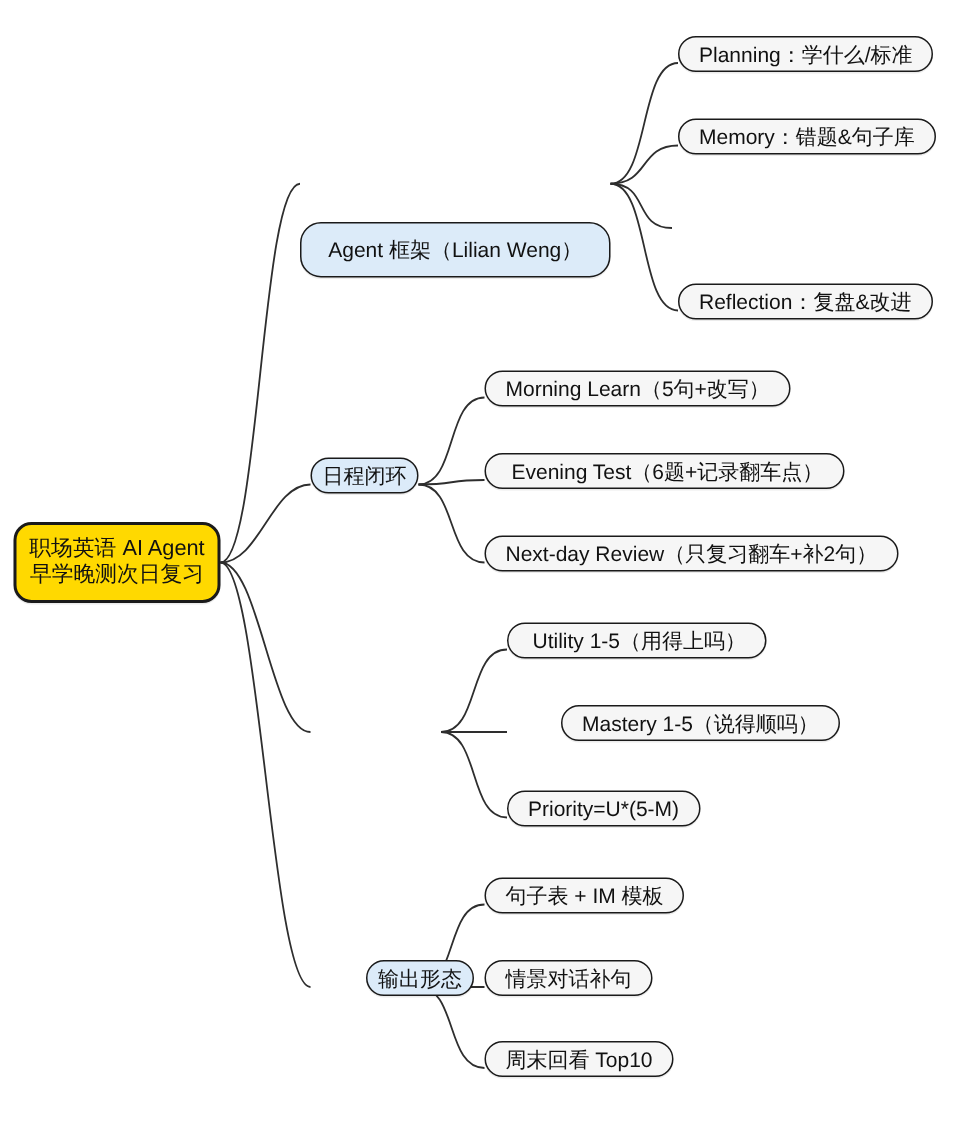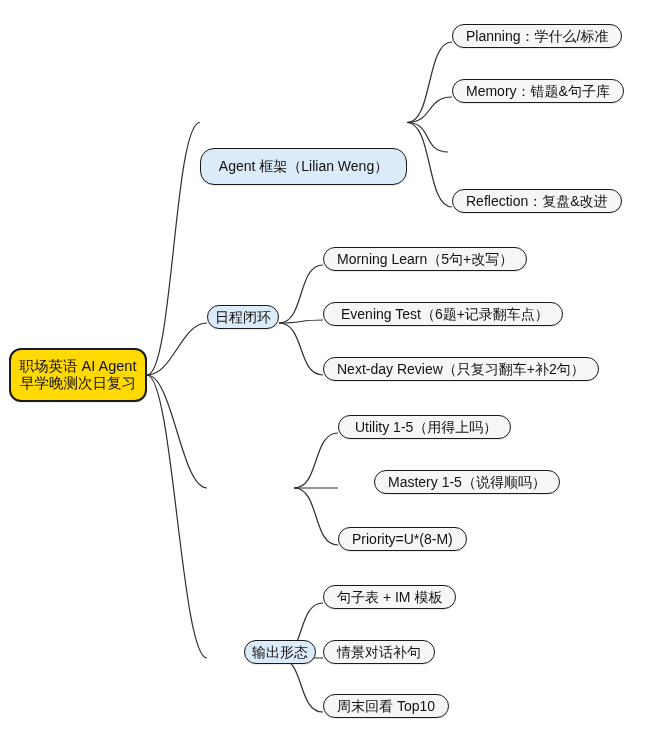--- a/index.html
+++ b/index.html
@@ -97,20 +97,20 @@
   <div class="node" style="left:452px; top:79px;">Memory：错题&amp;句子库</div>
   <div class="node" style="left:452px; top:189px;">Reflection：复盘&amp;改进</div>
 
   <div class="node branch" style="left:207px; top:305px; width:72px;">日程闭环</div>
   <div class="node" style="left:323px; top:247px;">Morning Learn（5句+改写）</div>
   <div class="node" style="left:323px; top:302px;padding-left:17px;">Evening Test（6题+记录翻车点）</div>
   <div class="node" style="left:323px; top:357px;">Next-day Review（只复习翻车+补2句）</div>
 
   <div class="node" style="left:338px; top:415px;padding-left:16px;">Utility 1-5（用得上吗）</div>
   <div class="node" style="left:338px; top:470px;margin-left:36px;">Mastery 1-5（说得顺吗）</div>
-  <div class="node" style="left:338px; top:527px;">Priority=U*(8-M)</div>
+  <div class="node" style="left:338px; top:527px;">Priority=U*(5-M)</div>
 
   <div class="node branch" style="left:207px; top:640px; width:72px;margin-left:37px;">输出形态</div>
   <div class="node" style="left:323px; top:585px;">句子表 + IM 模板</div>
   <div class="node" style="left:323px; top:640px;">情景对话补句</div>
   <div class="node" style="left:323px; top:694px;">周末回看 Top10</div>
 
 </div>
 
 </body></html>

